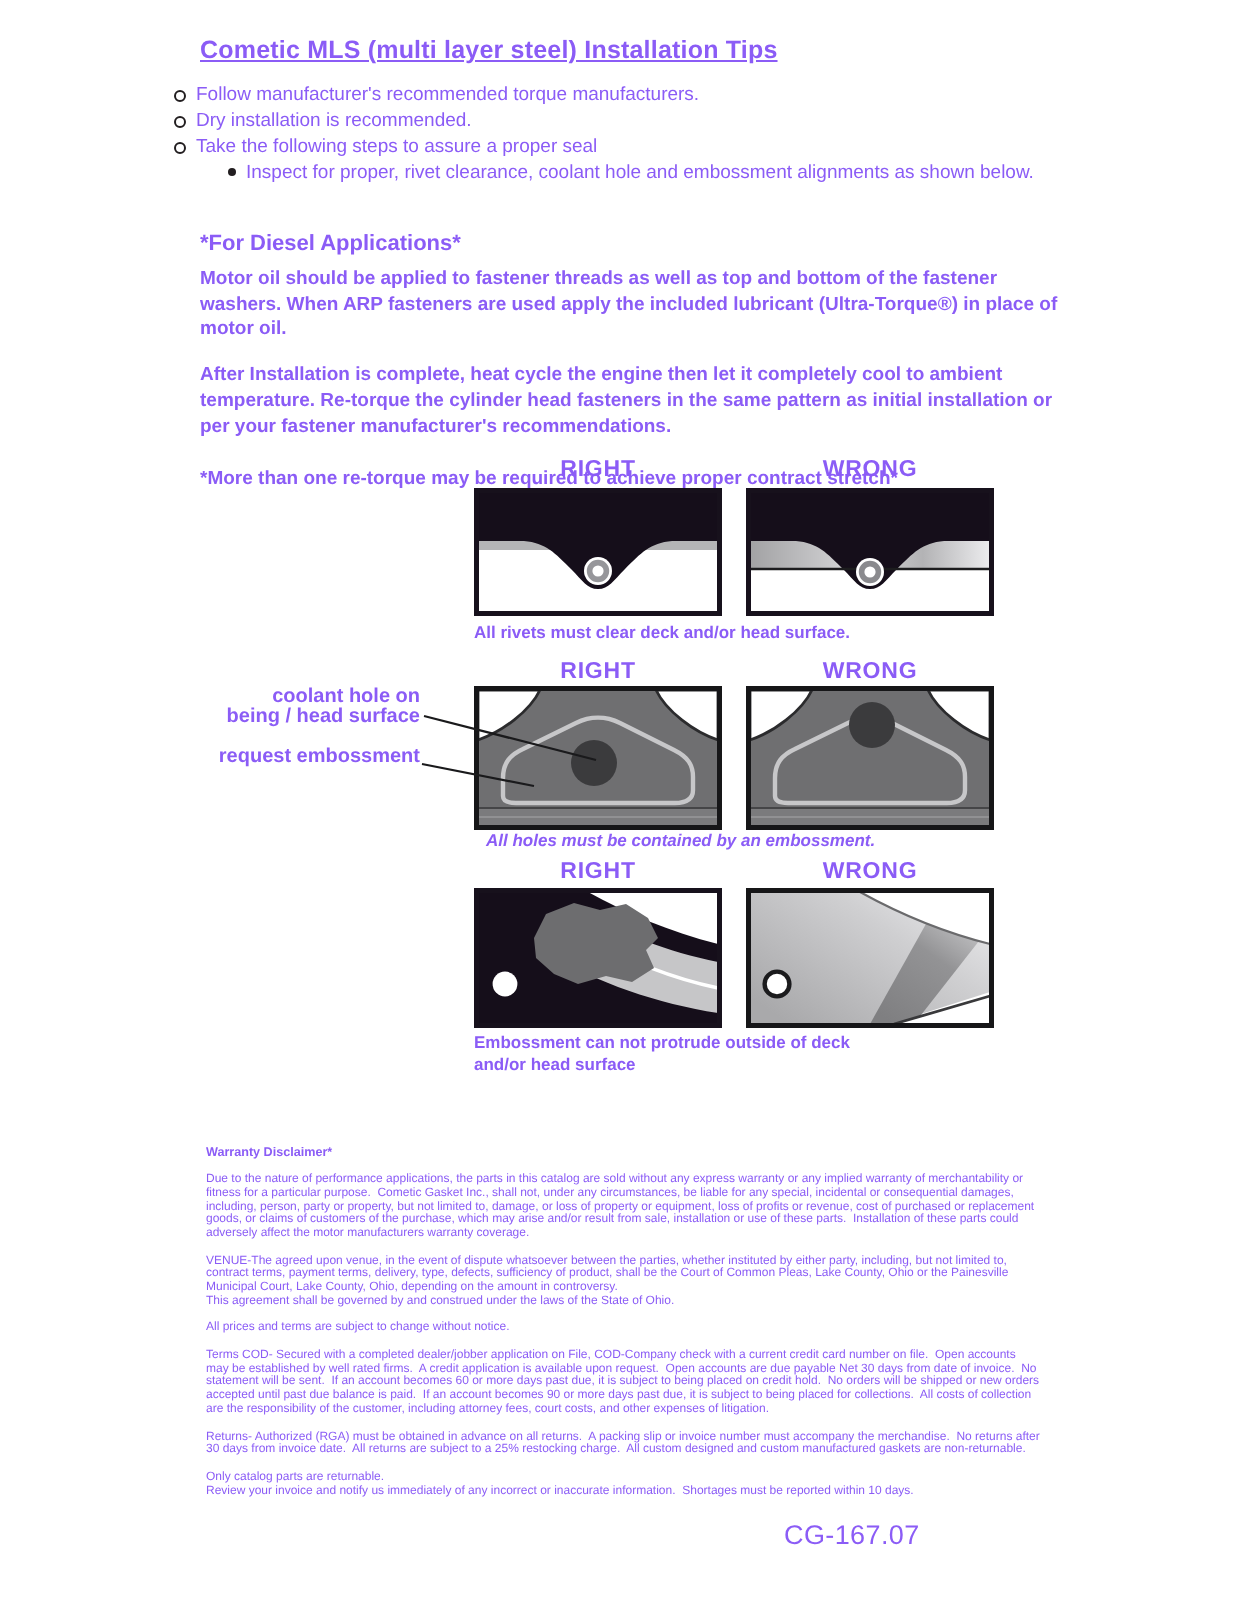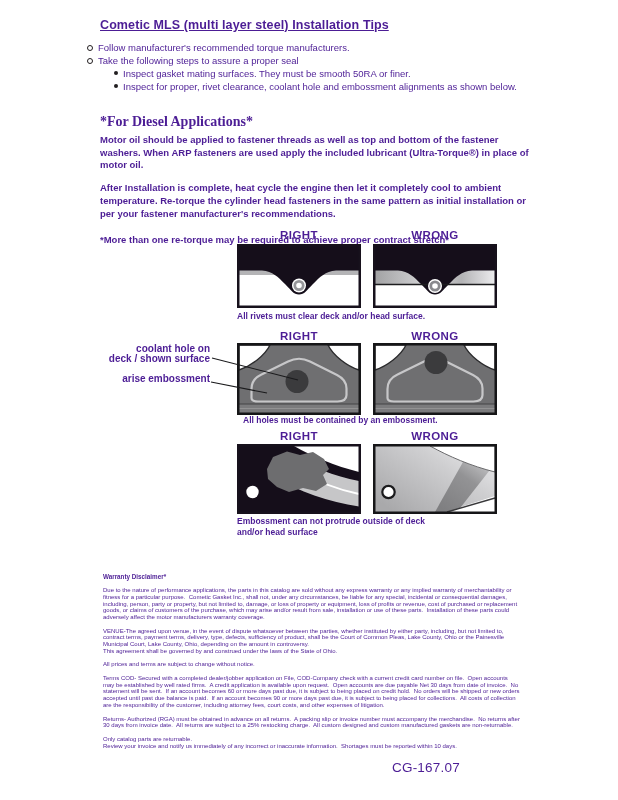--- a/index.html
+++ b/index.html
@@ -1,30 +1,30 @@
 <!DOCTYPE html>
 <html><head>
 <meta charset="utf-8">
 <style>
   html,body{margin:0;padding:0;background:#fff;}
   .page{
     position:relative;width:618px;height:800px;background:#ffffff;overflow:hidden;
-    font-family:"Liberation Sans","DejaVu Sans",sans-serif;color:#4c1d95;
+    font-family:"Liberation Sans","DejaVu Sans",sans-serif;color:#8b5cf6;
   }
   .abs{position:absolute;}
   
   .title{left:100px;top:18px;font-size:12.5px;font-weight:700;text-decoration:underline;letter-spacing:.1px;}
   .intro{left:87px;top:41px;width:470px;font-size:9.5px;line-height:13px;}
   .b-row{display:flex;align-items:flex-start;}
   .o-dot{width:4px;height:4px;border:1px solid #221e20;border-radius:50%;margin:3.5px 5px 0 0;flex:0 0 auto;}
   .sub{margin-left:27px;}
   .f-dot{width:4px;height:4px;background:#221e20;border-radius:50%;margin:4px 5px 0 0;flex:0 0 auto;}
   
   .diesel{left:100px;top:116px;width:437px;font-size:9.5px;line-height:12.8px;}
-  .diesel h3{margin:0 0 5px 0;font-size:14px;font-weight:700;font-family:Liberation Serif, serif;}
+  .diesel h3{margin:0 0 5px 0;font-size:11px;font-weight:700;}
   .diesel p{margin:0 0 10px 0;font-weight:bold;}
   
   .figlabel{width:124px;text-align:center;font-size:11.5px;letter-spacing:.4px;font-weight:bold;}
   .figcap{font-size:8.5px;font-weight:700;line-height:10.5px;}
   .annot{font-size:10px;font-weight:700;line-height:10px;text-align:right;}
   .figbox{display:block;}
   
   .legal{left:103px;top:574px;width:417px;font-size:6px;line-height:6.85px;}
   .legal .lh{font-weight:700;font-size:6.3px;margin:0 0 6px 0;}
   .legal p{margin:0 0 6.5px 0;white-space:pre-wrap;}
@@ -37,25 +37,25 @@
 
   <div class="abs title">Cometic MLS (multi layer steel) Installation Tips</div>
 
   <div class="abs intro">
     <div class="b-row">
       <span class="o-dot"></span>
       <span>Follow manufacturer's recommended torque manufacturers.</span>
     </div>
     <div class="b-row">
       <span class="o-dot"></span>
+      <span>Dry installation is recommended.</span>
+    </div>
+    <div class="b-row">
+      <span class="o-dot"></span>
       <span>Take the following steps to assure a proper seal</span>
-    </div>
-    <div class="b-row sub">
-      <span class="f-dot"></span>
-      <span>Inspect gasket mating surfaces.  They must be smooth 50RA or finer.</span>
     </div>
     <div class="b-row sub">
       <span class="f-dot"></span>
       <span>Inspect for proper, rivet clearance, coolant hole and embossment alignments as shown below.</span>
     </div>
   </div>
 
   <div class="abs diesel">
     <h3>*For Diesel Applications*</h3>
     <p>Motor oil should be applied to fastener threads as well as top and bottom of the fastener washers. When ARP fasteners are used apply the included lubricant (Ultra-Torque®) in place of motor oil.</p>
@@ -97,23 +97,23 @@
     <rect x="1.25" y="1.25" width="121.5" height="61.5" fill="none" stroke="#17111c" stroke-width="2.5"></rect>
   </svg>
 
   <div class="abs figcap" style="left:237px;top:311px;">All rivets must clear deck and/or head surface.</div>
 
   <div class="abs figlabel" style="left:237px;top:330px;">RIGHT</div>
   <div class="abs figlabel" style="left:373px;top:330px;">WRONG</div>
 
   <div class="abs annot" style="left:95px;top:344px;width:115px;">
     <div>coolant hole on</div>
-    <div>deck / shown surface</div>
-  </div>
-  <div class="abs annot" style="left:90px;top:374px;width:120px;">arise embossment</div>
+    <div>being / head surface</div>
+  </div>
+  <div class="abs annot" style="left:90px;top:374px;width:120px;">request embossment</div>
 
   <svg class="abs" style="left:205px;top:348px;z-index:5;pointer-events:none;" width="105" height="55" viewBox="0 0 105 55">
     <line x1="7" y1="10" x2="93" y2="32" stroke="#1a1a1c" stroke-width="1.1"></line>
     <line x1="6" y1="34" x2="62" y2="45" stroke="#1a1a1c" stroke-width="1.1"></line>
   </svg>
 
   <svg class="abs figbox" style="left:237px;top:343px;" width="124" height="72" viewBox="0 0 124 72">
     <rect x="0" y="0" width="124" height="72" fill="#6f6f71"></rect>
     <rect x="2" y="61" width="120" height="9" fill="#7b7b7d"></rect>
     <line x1="2" y1="61" x2="122" y2="61" stroke="#454547" stroke-width="1"></line>
@@ -130,21 +130,21 @@
     <rect x="2" y="61" width="120" height="9" fill="#7b7b7d"></rect>
     <line x1="2" y1="61" x2="122" y2="61" stroke="#454547" stroke-width="1"></line>
     <line x1="2" y1="65.5" x2="122" y2="65.5" stroke="#99999b" stroke-width="0.8"></line>
     <path d="M2,2 H33 C28,12.5 14,23 2,27 Z" fill="#ffffff" stroke="#2b2b2d" stroke-width="1.4" stroke-linejoin="round"></path>
     <path d="M122,2 H91 C96,12.5 110,23 122,27 Z" fill="#ffffff" stroke="#2b2b2d" stroke-width="1.4" stroke-linejoin="round"></path>
     <path fill="none" stroke-width="2.2" stroke-linejoin="round" d="M14.5,55 L14.5,46 C14.5,38.5 18,34.5 24.5,31.5 L51,18.5 C58,15 66,15 73,18.5 L100,32 C107,35.5 109.5,39.5 109.5,45.5 L109.5,52 C109.5,56.5 106,58.5 100.5,58.5 L21,58.5 C17,58.5 14.5,57.5 14.5,55 Z" stroke="#c7c7c9"></path>
     <circle cx="63" cy="19.5" r="11.5" fill="#3b3b3d"></circle>
     <rect x="1.25" y="1.25" width="121.5" height="69.5" fill="none" stroke="#161618" stroke-width="2.5"></rect>
   </svg>
 
-  <div class="abs figcap" style="left:243px;top:415px;">All holes must be contained by an embossment.</div>
+  <div class="abs figcap" style="left:243px;top:415px;font-style:italic;">All holes must be contained by an embossment.</div>
 
   <div class="abs figlabel" style="left:237px;top:430px;">RIGHT</div>
   <div class="abs figlabel" style="left:373px;top:430px;">WRONG</div>
 
   <svg class="abs figbox" style="left:237px;top:444px;" width="124" height="70" viewBox="0 0 124 70">
     <rect x="0" y="0" width="124" height="70" fill="#ffffff"></rect>
     <rect x="2" y="2" width="120" height="66" fill="#150e1a"></rect>
     <path d="M57,2 C76,12.5 98,22 122,28 L122,2 Z" fill="#ffffff"></path>
     <path d="M122,37 C97,32 73,22.5 54,11.5 L38,33.5 C61,47 92,58 122,62.5 Z" fill="#c6c6c8"></path>
     <path d="M122,50 C98,45 74,35 52,23" fill="none" stroke="#ffffff" stroke-width="1.8"></path>

